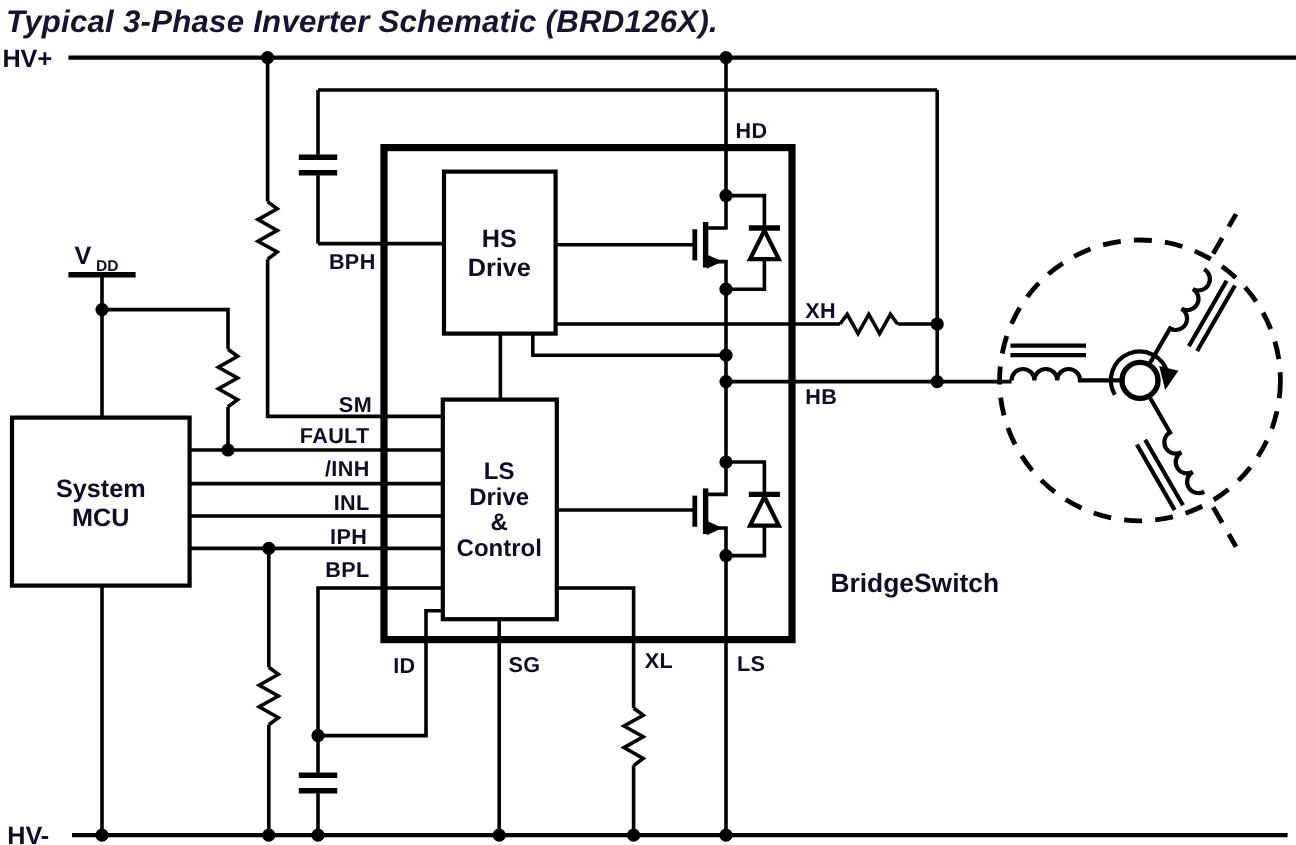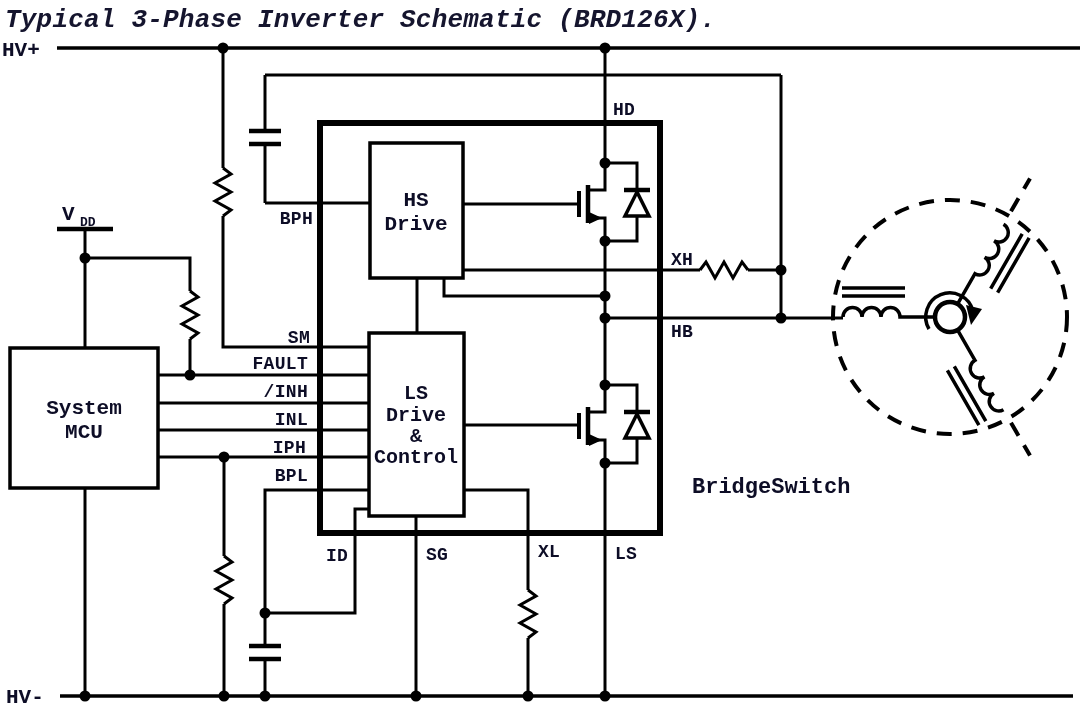--- a/index.html
+++ b/index.html
@@ -1,21 +1,21 @@
 <!DOCTYPE html>
 <html><head>
 <meta charset="utf-8">
 <style>
   html,body{margin:0;padding:0;background:#ffffff;}
   .figure{
     position:relative;
     width:1080px;height:704px;
     background:#ffffff;
     overflow:hidden;
-    font-family:Liberation Mono, monospace;
+    font-family:Liberation Sans, sans-serif;
   }
   svg{display:block;}
   .wire{stroke:#000;stroke-width:3;fill:none;}
   .wire-thick{stroke:#000;stroke-width:3.5;fill:none;}
   .boundary{stroke:#000;stroke-width:6;fill:none;}
   .block{stroke:#000;stroke-width:3.5;fill:#ffffff;}
   .plate{stroke:#000;stroke-width:4.5;fill:none;}
   .bar{stroke:#000;stroke-width:4.5;fill:none;}
   .gatebar{stroke:#000;stroke-width:4;fill:none;}
   .dot{fill:#000;stroke:none;}

